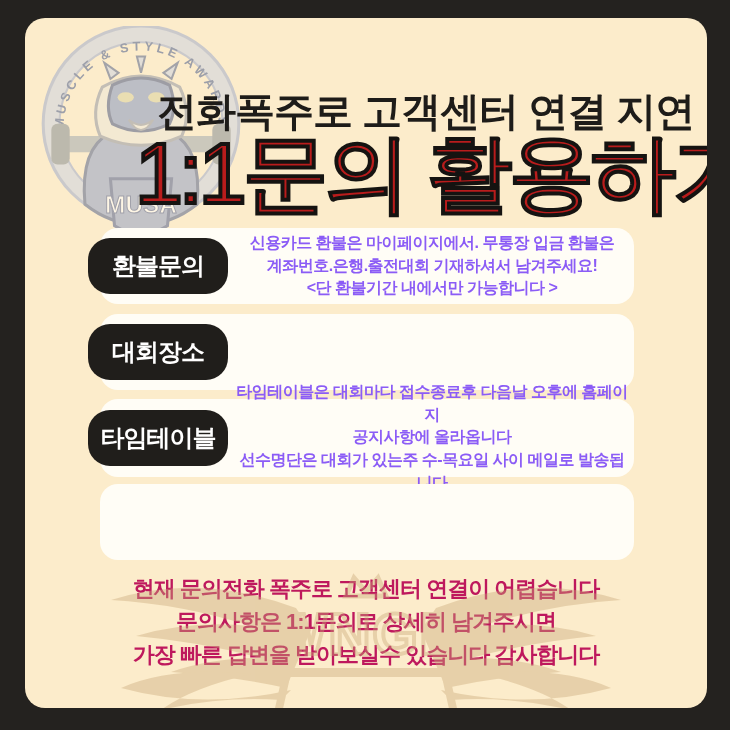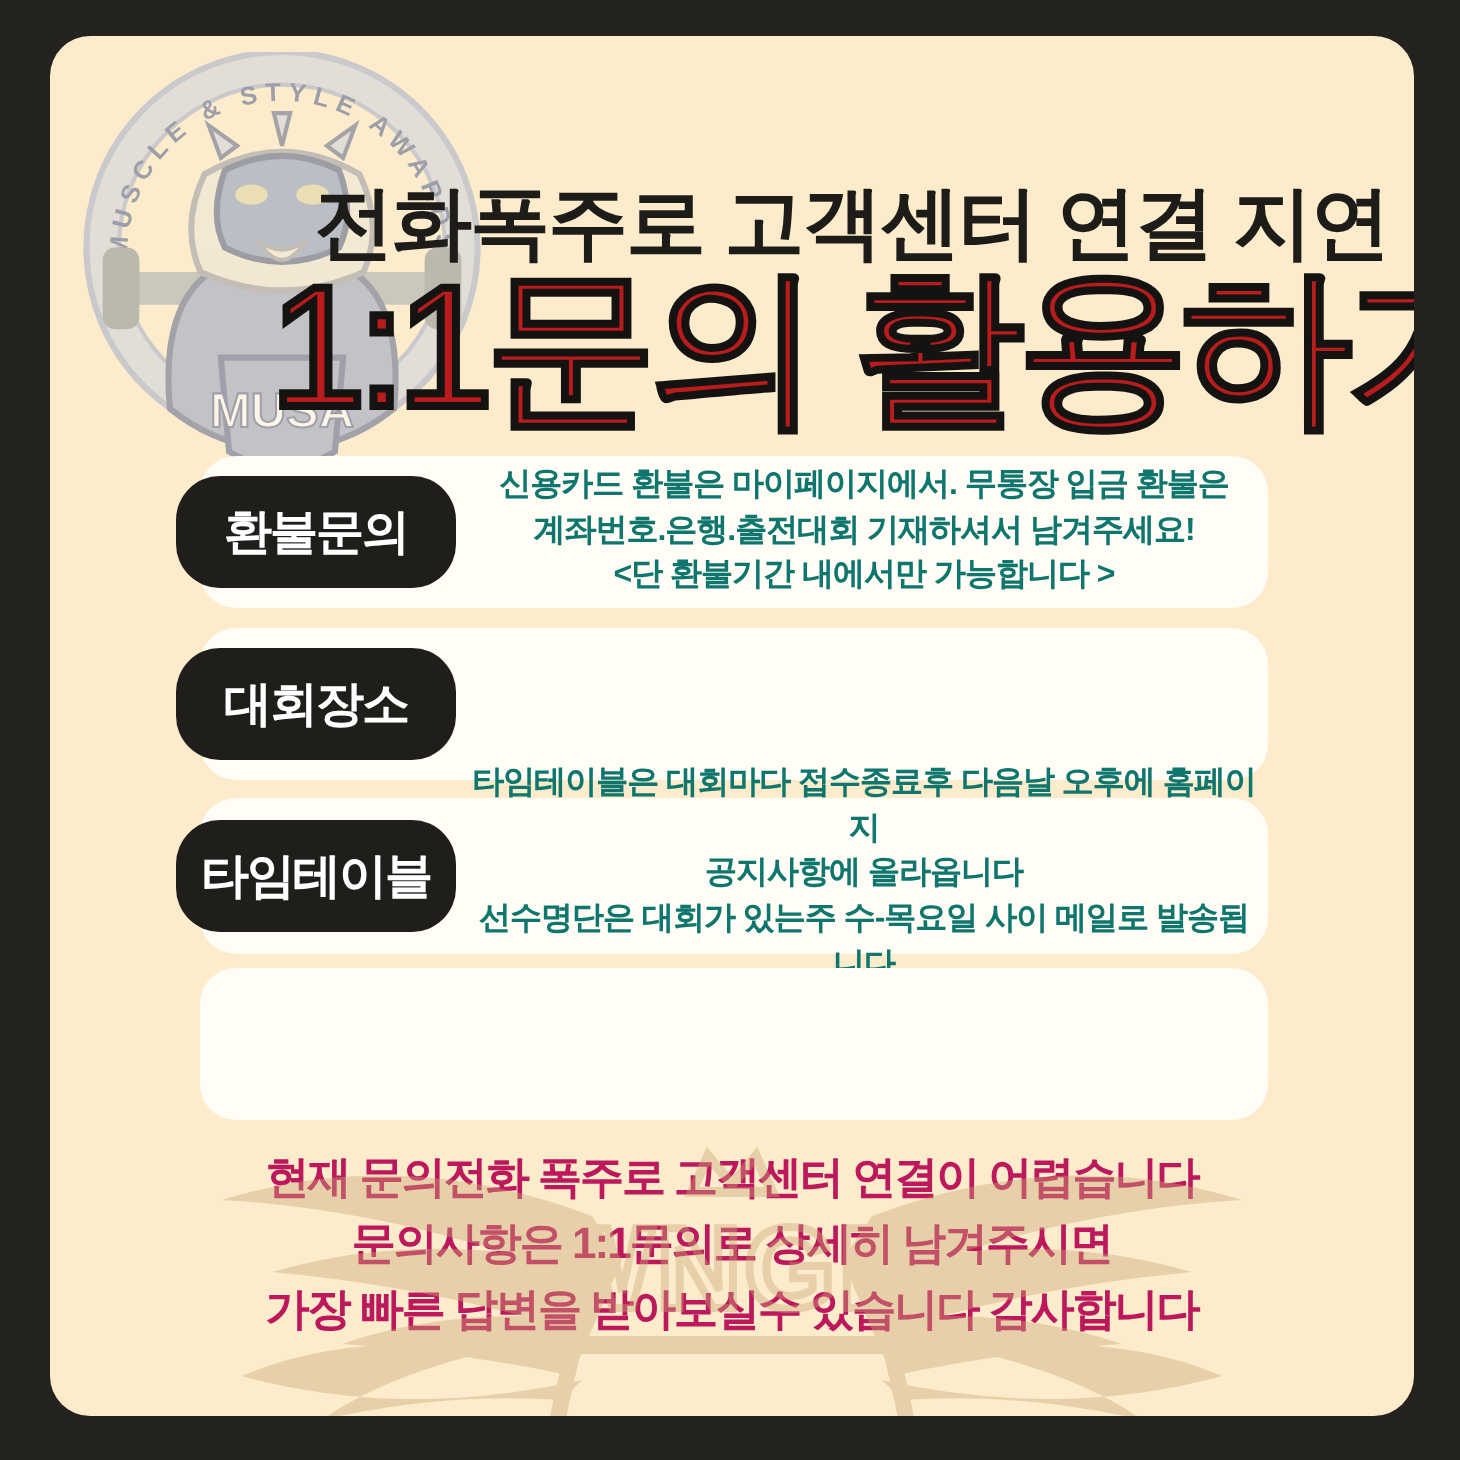--- a/index.html
+++ b/index.html
@@ -41,21 +41,21 @@
   }
   .row .pill {
     position:absolute; left:0; top:50%; transform:translateY(-50%);
     width:140px; height:56px; background:#201e1b; border-radius:22px;
     color:#ffffff; display:flex; align-items:center; justify-content:center;
     font-size:24px; font-weight:800; letter-spacing:-1px;
   }
   .row .row-text {
     position:absolute; left:148px; right:6px; top:50%; transform:translateY(-50%);
     text-align:center; font-size:16px; font-weight:700; line-height:1.42;
-    color:#0f766e; white-space:pre-line; letter-spacing:-0.5px;
+    color:#8b5cf6; white-space:pre-line; letter-spacing:-0.5px;
   }
   .footer-note {
     position:absolute; left:0; top:554px; width:100%;
     text-align:center; font-size:22px; font-weight:700; line-height:33px;
     color:#be185d; white-space:pre-line; letter-spacing:-1px;
   }
 </style>
 </head>
 <body>
 

